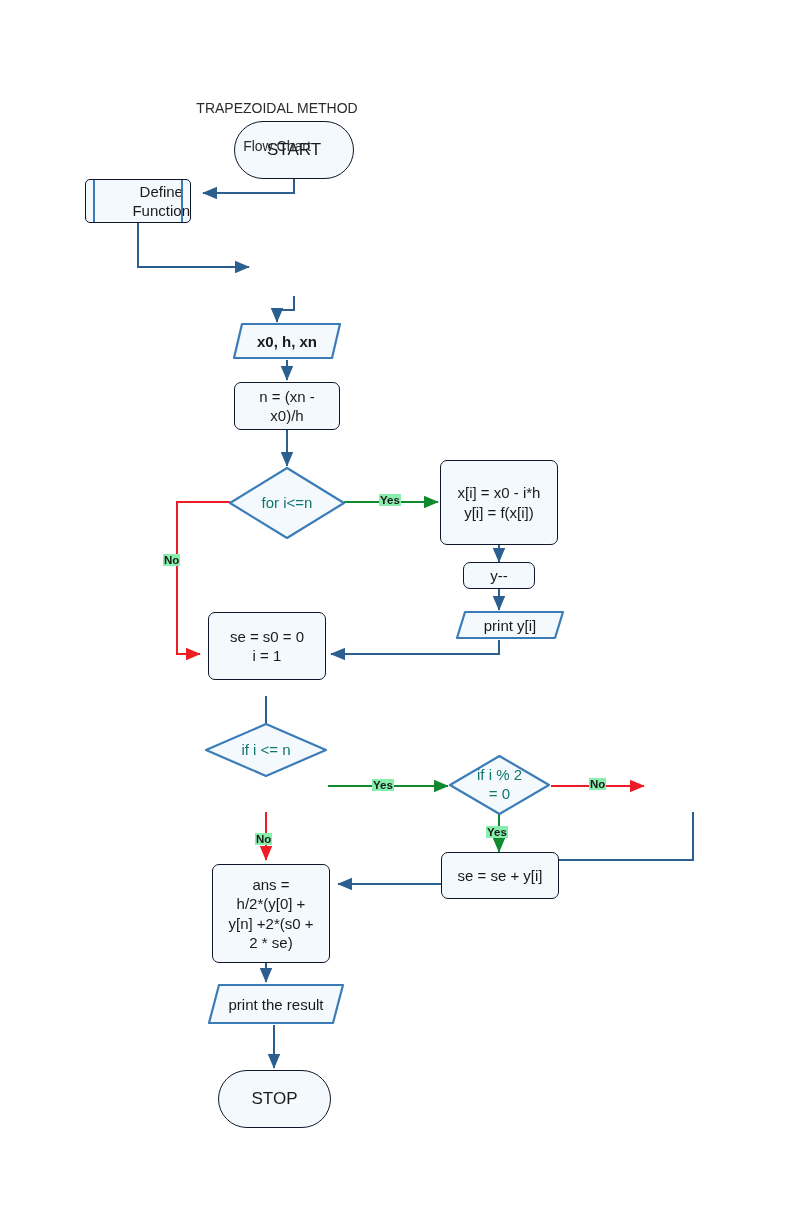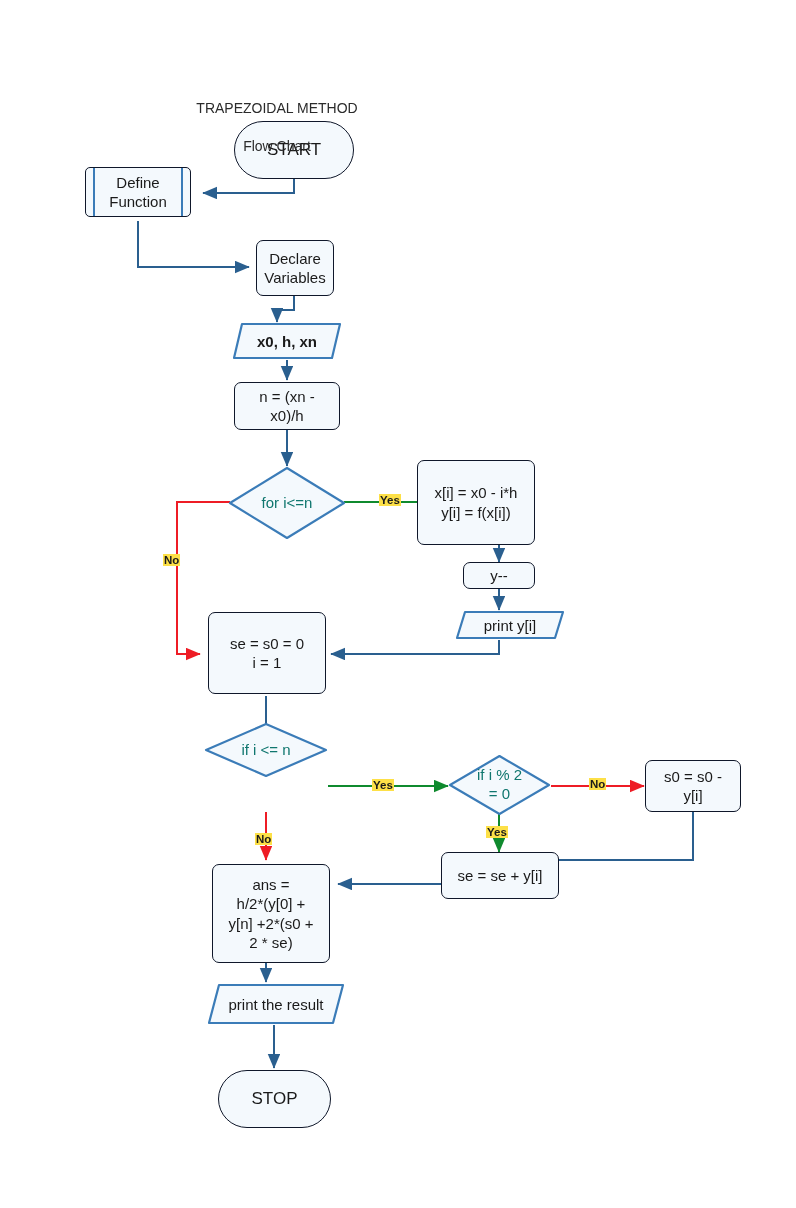--- a/index.html
+++ b/index.html
@@ -110,21 +110,21 @@
     white-space: pre-line;
     z-index: 4;
   }
 
   .edge-label {
     position: absolute;
     font-size: 11.5px;
     font-weight: bold;
     color: #1a1a1a;
     z-index: 5;
-    background: #fde047;
+    background: #86efac;
     padding: 0 1px;
   }
 </style>
 </head>
 <body>
 
 <div id="canvas">
 
   <svg id="wires" viewBox="0 0 796 1208">
     <defs>
@@ -187,79 +187,75 @@
     </g>
   </svg>
 
   <div class="title" style="left:178px; top:80px; width:198px;">
     <div>TRAPEZOIDAL METHOD</div>
     <div>Flow Chart</div>
   </div>
 
   <div class="node term" style="left:234px; top:121px; width:120px; height:58px;">START</div>
 
-  <div class="node predef" style="left:85px; top:167px; width:106px; height:50px;">
+  <div class="node predef" style="left:85px; top:179px; width:106px; height:44px;justify-content:flex-end;">
     <span class="bar l"></span>
     <span class="bar r"></span>
     <span>Define
 Function</span>
   </div>
 
-  <div class="node proc" style="left:256px; top:240px; width:78px; height:56px;">Declare
-Variables</div>
 
   <div class="io" style="left:232px; top:322px; width:110px; height:38px;font-weight:bold;">
     <svg class="shape" viewBox="0 0 110 38" preserveAspectRatio="none">
       <path d="M10,2 L108,2 L100,36 L2,36 Z" fill="#f4f9fd" stroke="#3b7cb8" stroke-width="2.2" stroke-linejoin="round"></path>
     </svg>
     <span class="label">x0, h, xn</span>
   </div>
 
   <div class="node proc" style="left:234px; top:382px; width:106px; height:48px;">n = (xn -
 x0)/h</div>
 
   <div class="decision" style="left:228px; top:466px; width:118px; height:74px;">
     <svg class="shape" viewBox="0 0 118 74" preserveAspectRatio="none">
       <path d="M59,2 L116,37 L59,72 L2,37 Z" fill="#f4f9fd" stroke="#3b7cb8" stroke-width="2.2" stroke-linejoin="round"></path>
     </svg>
     <span class="label">for i&lt;=n</span>
   </div>
 
-  <div class="node proc" style="left:417px; top:460px; width:118px; height:85px;">x[i] = x0 - i*h
+  <div class="node proc" style="left:440px; top:460px; width:118px; height:85px;">x[i] = x0 - i*h
 y[i] = f(x[i])</div>
 
   <div class="node proc" style="left:463px; top:562px; width:72px; height:27px;">y--</div>
 
   <div class="io" style="left:455px; top:610px; width:110px; height:30px;">
     <svg class="shape" viewBox="0 0 110 30" preserveAspectRatio="none">
       <path d="M10,2 L108,2 L100,28 L2,28 Z" fill="#f4f9fd" stroke="#3b7cb8" stroke-width="2.2" stroke-linejoin="round"></path>
     </svg>
     <span class="label">print y[i]</span>
   </div>
 
-  <div class="node proc" style="left:208px; top:612px; width:118px; height:82px;">se = s0 = 0
+  <div class="node proc" style="left:208px; top:612px; width:118px; height:68px;">se = s0 = 0
 i = 1</div>
 
   <div class="decision" style="left:204px; top:722px; width:124px; height:56px;">
     <svg class="shape" viewBox="0 0 124 56" preserveAspectRatio="none">
       <path d="M62,2 L122,28 L62,54 L2,28 Z" fill="#f4f9fd" stroke="#3b7cb8" stroke-width="2.2" stroke-linejoin="round"></path>
     </svg>
     <span class="label">if i &lt;= n</span>
   </div>
 
   <div class="decision" style="left:448px; top:754px; width:103px; height:62px;">
     <svg class="shape" viewBox="0 0 103 62" preserveAspectRatio="none">
       <path d="M51.5,2 L101,31 L51.5,60 L2,31 Z" fill="#f4f9fd" stroke="#3b7cb8" stroke-width="2.2" stroke-linejoin="round"></path>
     </svg>
     <span class="label">if i % 2
 = 0</span>
   </div>
 
-  <div class="node proc" style="left:645px; top:760px; width:96px; height:52px;">s0 = s0 -
-y[i]</div>
 
   <div class="node proc" style="left:441px; top:852px; width:118px; height:47px;">se = se + y[i]</div>
 
   <div class="node proc" style="left:212px; top:864px; width:118px; height:99px;">ans =
 h/2*(y[0] +
 y[n] +2*(s0 +
 2 * se)</div>
 
   <div class="io" style="left:207px; top:983px; width:138px; height:42px;">
     <svg class="shape" viewBox="0 0 138 42" preserveAspectRatio="none">

